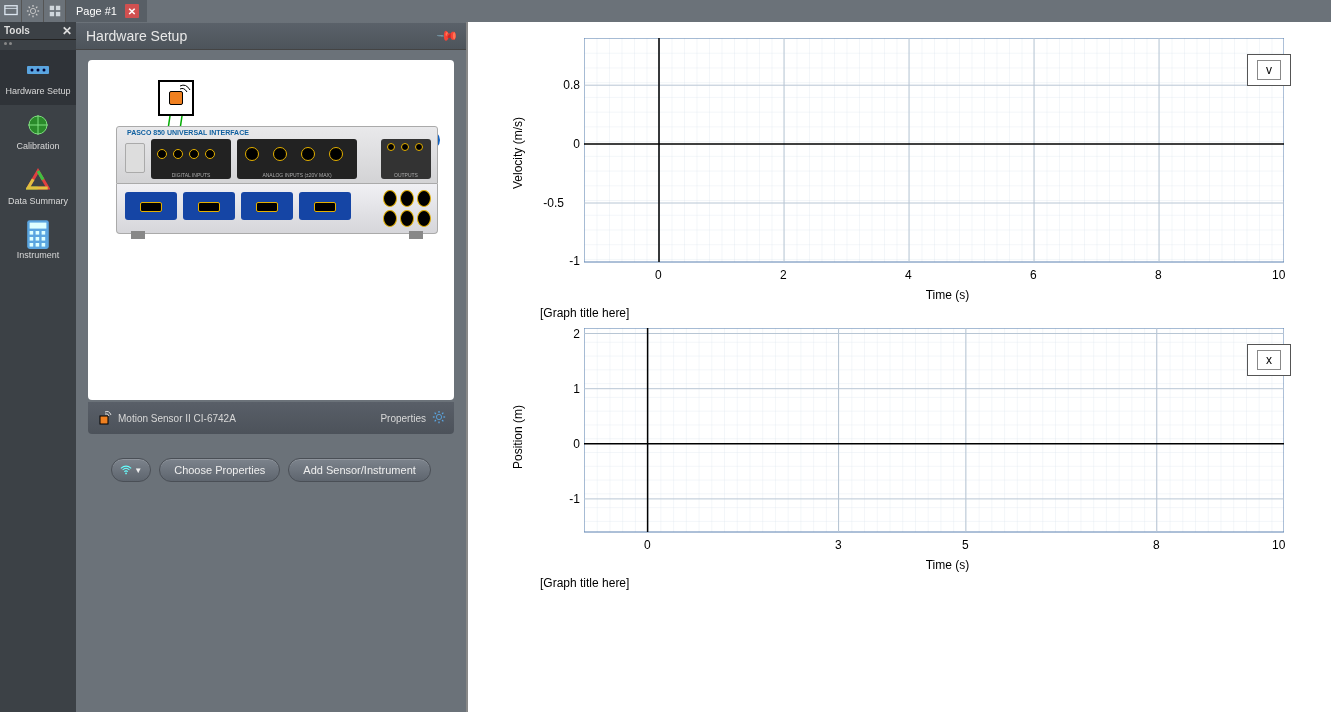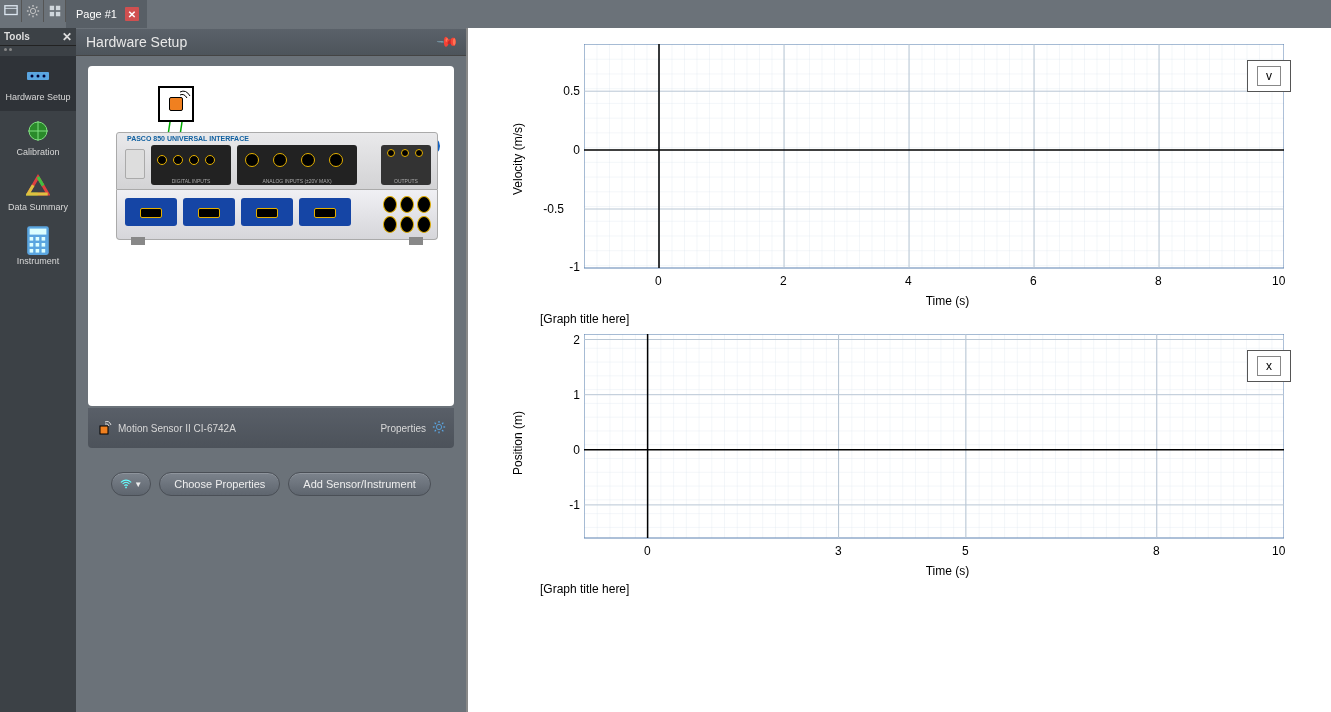--- a/index.html
+++ b/index.html
@@ -1,19 +1,19 @@
 <!DOCTYPE html>
 <html><head>
 <meta charset="utf-8">
 <style>
   * { box-sizing: border-box; margin: 0; padding: 0; font-family: Tahoma, Verdana, sans-serif; }
   body { background: #fff; overflow: hidden; width: 1331px; height: 712px; }
 
   
-  .topbar { height: 28px; background: #6b7279; display: flex; align-items: stretch; }
+  .topbar { height: 22px; background: #6b7279; display: flex; align-items: stretch; }
   .topbar-icon { width: 22px; height: 22px; display: flex; align-items: center; justify-content: center; border-right: 1px solid #555; color: #f0f0f0; font-size: 12px; }
   .topbar-icon svg { width: 14px; height: 14px; }
   .tab { display: flex; align-items: center; background: #585f66; color: #fff; font-size: 11px; padding: 0 8px 0 10px; gap: 8px; }
   .tab-close { width: 14px; height: 14px; background: #d05050; color: #fff; display: flex; align-items: center; justify-content: center; font-size: 10px; font-weight: bold; border-radius: 1px; }
 
   
   .layout { display: flex; height: 690px; }
   .left-col { width: 76px; background: #3c4146; color: #ddd; }
   .mid-col { width: 390px; background: #6b7279; position: relative; }
   .right-col { flex: 1; background: #fff; border-left: 2px solid #888; overflow: hidden; }
@@ -48,21 +48,21 @@
   .device-box.output { right:6px; width:50px; background:#333;}
   .port { width:10px;height:10px;border-radius:50%;border:1.5px solid #e4b000;background:#000;position:absolute;}
   .device-label { color:#aaa; font-size:5px; text-align:center; position:absolute; bottom:1px; left:0; right:0;}
   .device-bot { background:linear-gradient(#f0f0f4,#d6d6da); border:1px solid #aaa; border-top:none; border-radius:0 0 4px 4px; height:50px; position:relative;}
   .pasport { position:absolute; top:8px; width:52px; height:28px; background:#1545a5; border-radius:3px;}
   .pasport-hole { width:22px; height:10px; background: #000; border:1.5px solid #e4b000; border-radius:2px; margin:10px auto;}
   .foot { position:absolute; bottom:-6px; width:14px;height:8px;background:#888;}
   .swirl { position:absolute; top:4px; right:-2px; width:20px;height:20px;border-radius:50%;background:conic-gradient(#1060c0 0 50%, #f08020 50% 100%);}
 
   
-  .status-row { margin-top:2px; background:linear-gradient(#595f68,#4c525a); height:40px; border-radius:0 0 4px 4px; display:flex; align-items:center; justify-content:space-between; padding:0 8px; color:#d8d8d8; font-size:10px;}
+  .status-row { margin-top:2px; background:linear-gradient(#595f68,#4c525a); height:32px; border-radius:0 0 4px 4px; display:flex; align-items:center; justify-content:space-between; padding:0 8px; color:#d8d8d8; font-size:10px;}
   .status-left { display:flex; align-items:center; gap:6px;}
   .gear-right{display:flex; align-items:center; gap:6px;}
   .mini-gear{ color:#5aa5e0;}
 
   
   .btn-row { display:flex; justify-content:center; gap:8px; margin-top:24px;}
   .pill-btn { background:linear-gradient(#7c838c,#5e656e); color:#eee; font-size:11px; border:1px solid #4a4f56; border-radius:14px; padding:5px 14px; box-shadow: inset 0 1px 0 rgba(255,255,255,.15);}
   .wifi-btn { width:40px; padding:5px 8px; display:flex; align-items:center; gap:2px; justify-content:center;}
 
   
@@ -320,21 +320,21 @@
             <g stroke="#b8c6d4" stroke-width="1">
               <line x1="0" y1="47.2" x2="700" y2="47.2"></line>
               <line x1="0" y1="165" x2="700" y2="165"></line>
             </g>
 
             <line x1="75" y1="0" x2="75" y2="224" stroke="#000" stroke-width="1.5"></line>
             <line x1="0" y1="106.1" x2="700" y2="106.1" stroke="#000" stroke-width="1.5"></line>
           </svg>
 
           <div style="position:absolute;top:0;left:-44px;height:224px;width:40px;">
-            <div style="position:absolute;top:40px;right:0;font-size:12px;">0.5</div>
+            <div style="position:absolute;top:40px;right:0;font-size:12px;">0.8</div>
             <div style="position:absolute;top:99px;right:0;font-size:12px;">0</div>
             <div style="position:absolute;top:158px;right:16px;font-size:12px;">-0.5</div>
             <div style="position:absolute;top:216px;right:0;font-size:12px;">-1</div>
           </div>
 
           <div style="position:relative;height:18px;">
             <span style="position:absolute;left:71px;font-size:12px;">0</span>
             <span style="position:absolute;left:196px;font-size:12px;">2</span>
             <span style="position:absolute;left:321px;font-size:12px;">4</span>
             <span style="position:absolute;left:446px;font-size:12px;">6</span>

